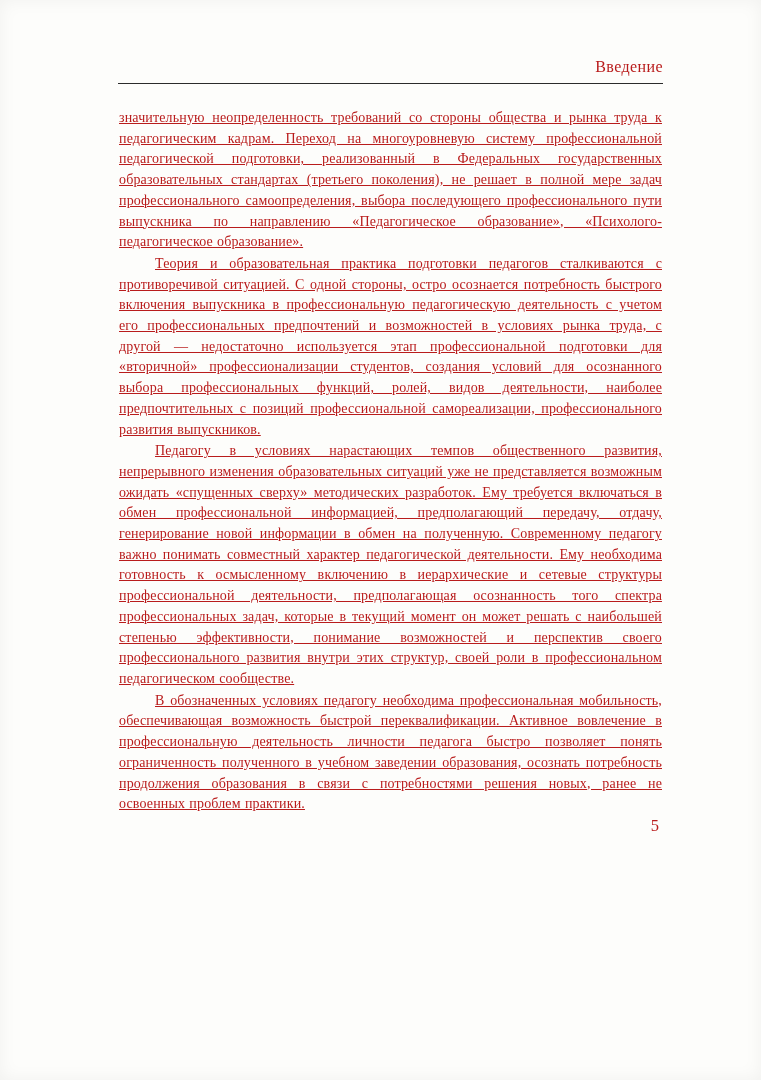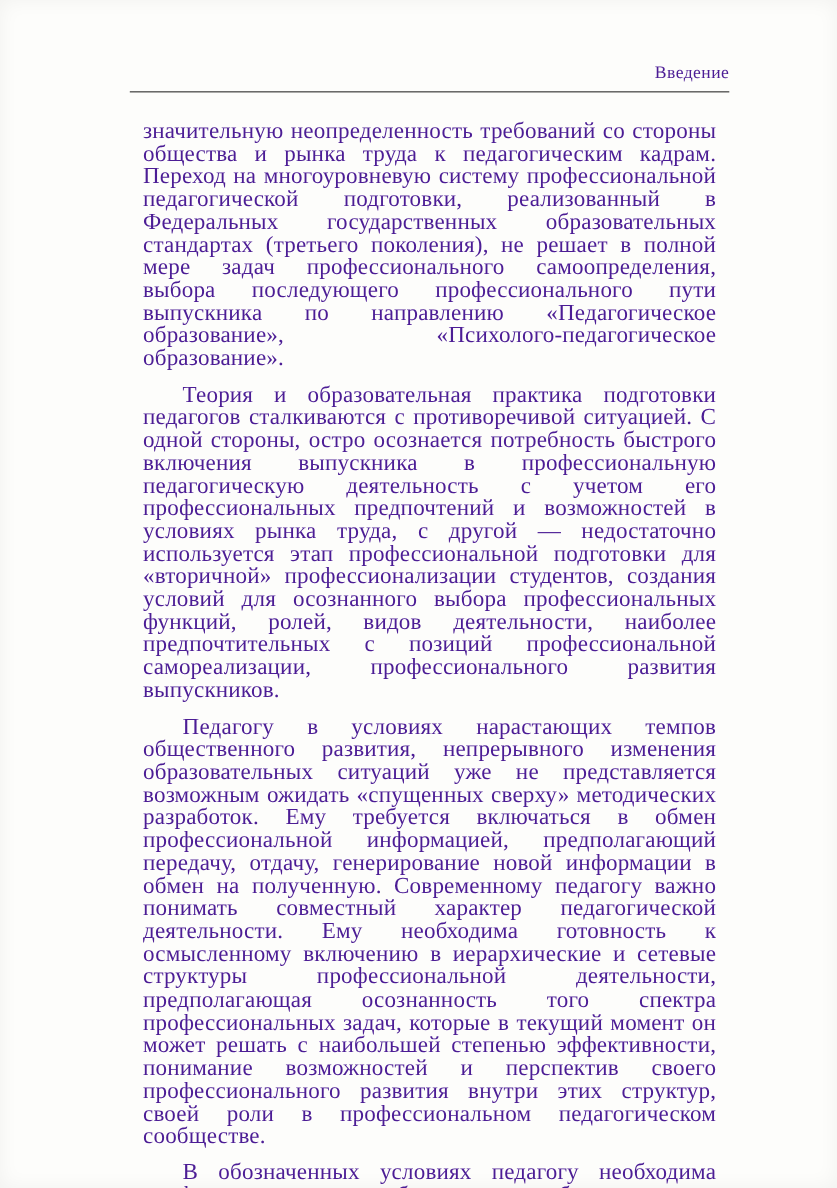--- a/index.html
+++ b/index.html
@@ -8,47 +8,48 @@
     background: #e9e9e7;
   }
   .page {
     position: relative;
     width: 761px;
     height: 1080px;
     margin: 0 auto;
     background: #fdfdfb;
     box-shadow: inset 0 0 18px rgba(0,0,0,0.05);
     font-family: "Liberation Serif", "DejaVu Serif", serif;
-    color: #4c1d95;
+    color: #b91c1c;
     overflow: hidden;
   }
   .content {
     position: absolute;
     left: 118px;
     top: 58px;
     width: 545px;
   }
   .running-head {
     text-align: right;
     font-size: 16px;
     letter-spacing: 0.4px;
     padding-bottom: 7px;
   }
   .head-rule {
     border: 0;
     border-bottom: 1.6px solid #2b2b2b;
     margin: 0 0 24px 0;
   }
   .body-text p {
-    margin: 12px;
+    margin: 1px;
     text-align: justify;
-    font-size: 21px;
+    font-size: 14px;
     line-height: 20.7px;
     letter-spacing: 0.15px;
     word-spacing: 0.5px;
+    text-decoration: underline;
   }
   .body-text p.indent {
     text-indent: 36px;
   }
   .page-number {
     text-align: right;
     font-size: 16.5px;
     margin-top: 1px;
     padding-right: 4px;
   }

